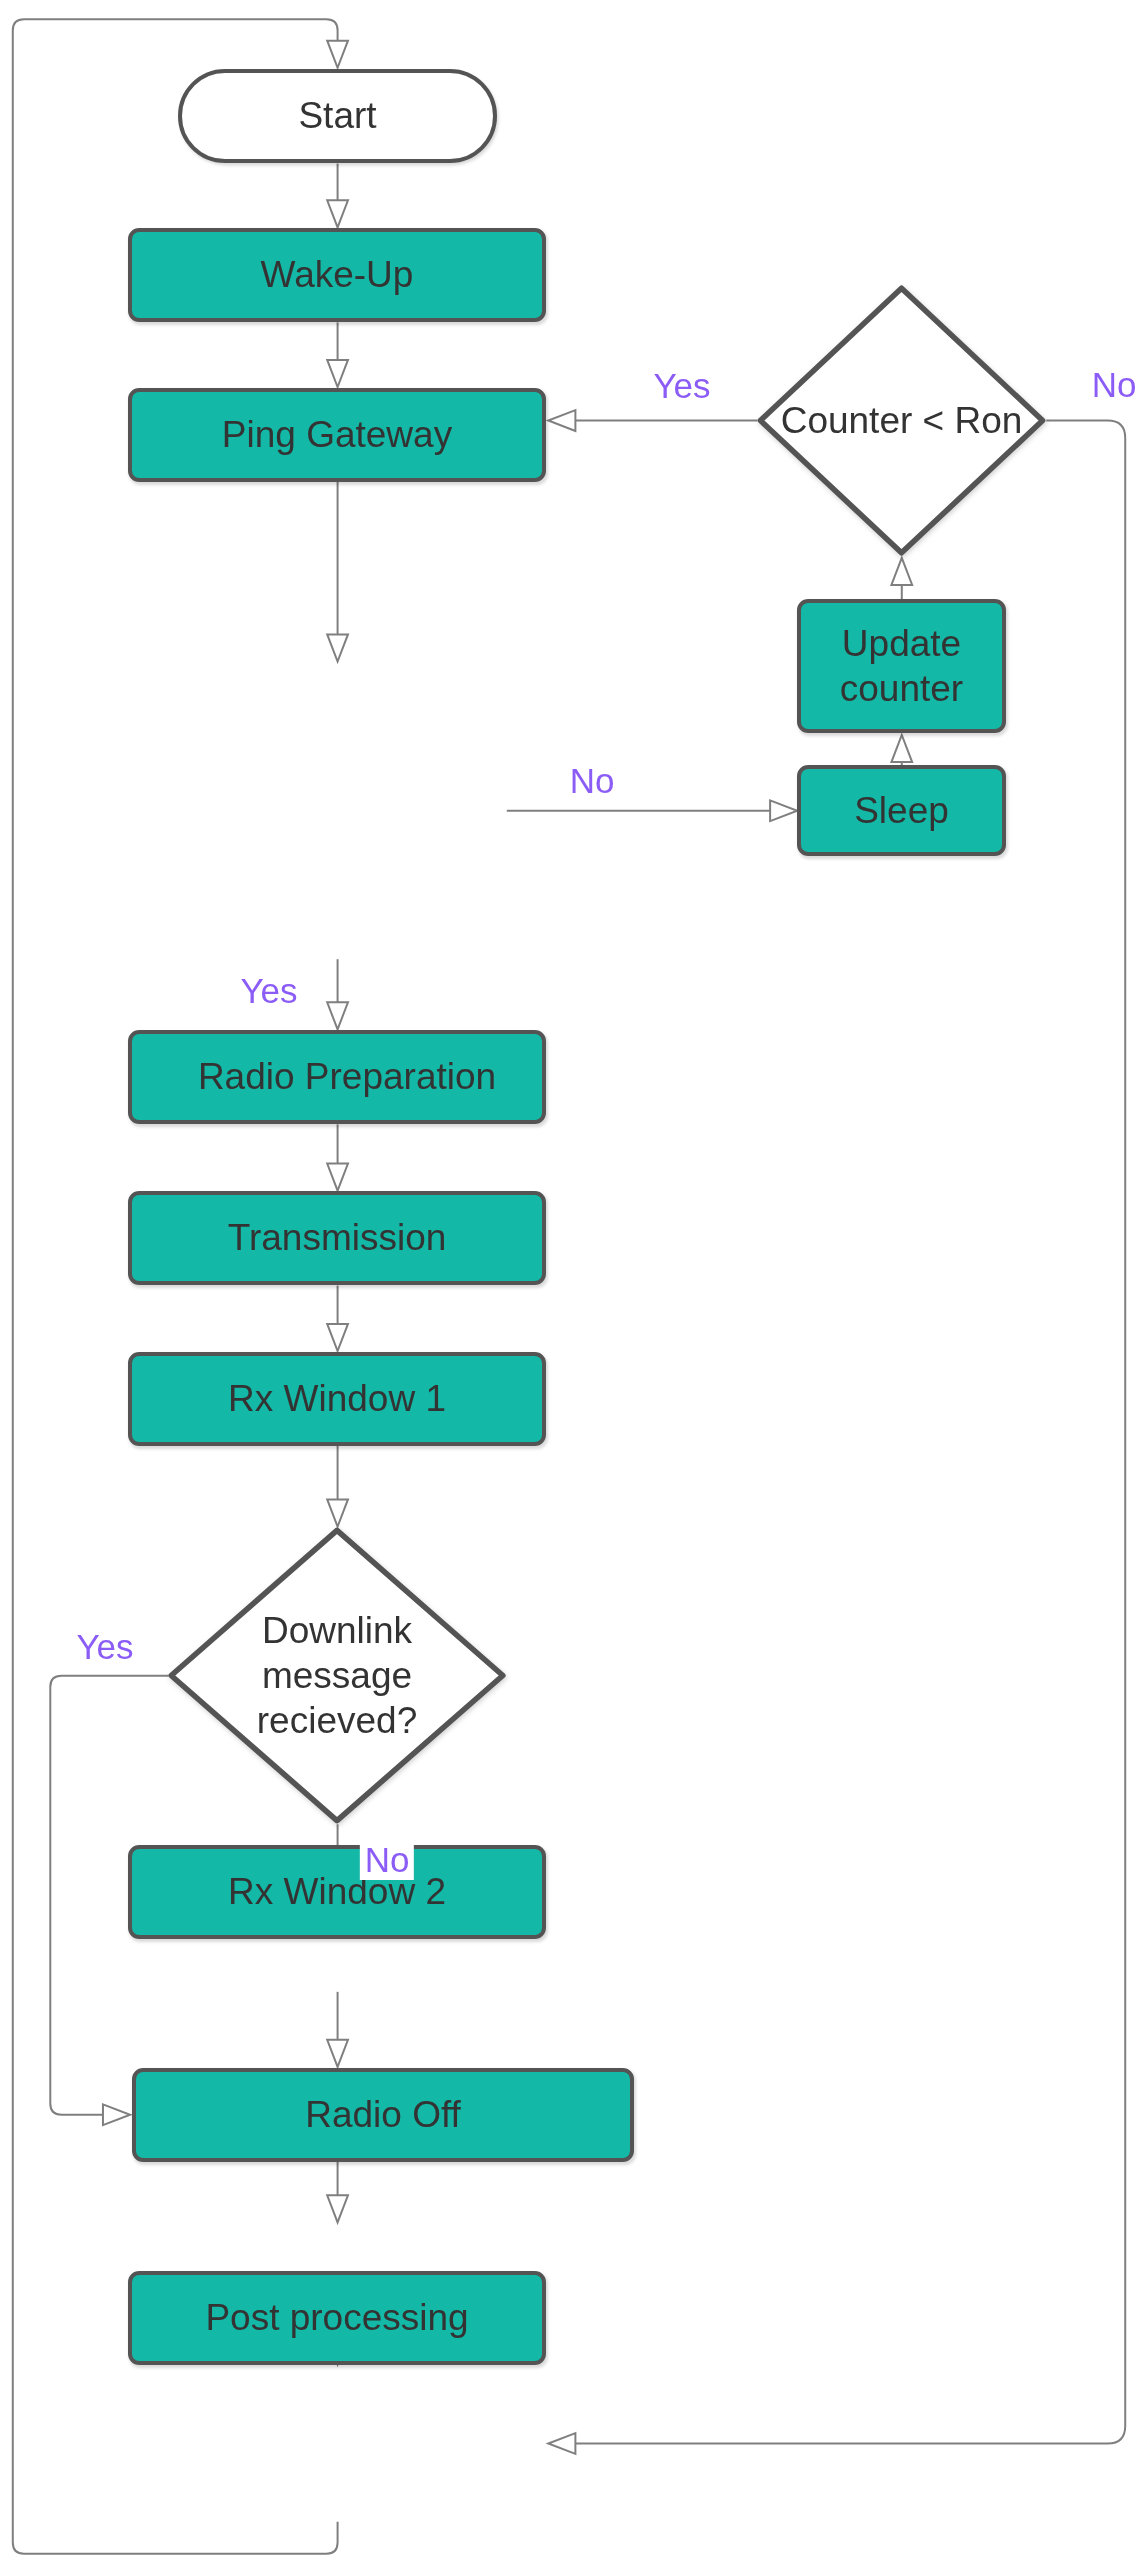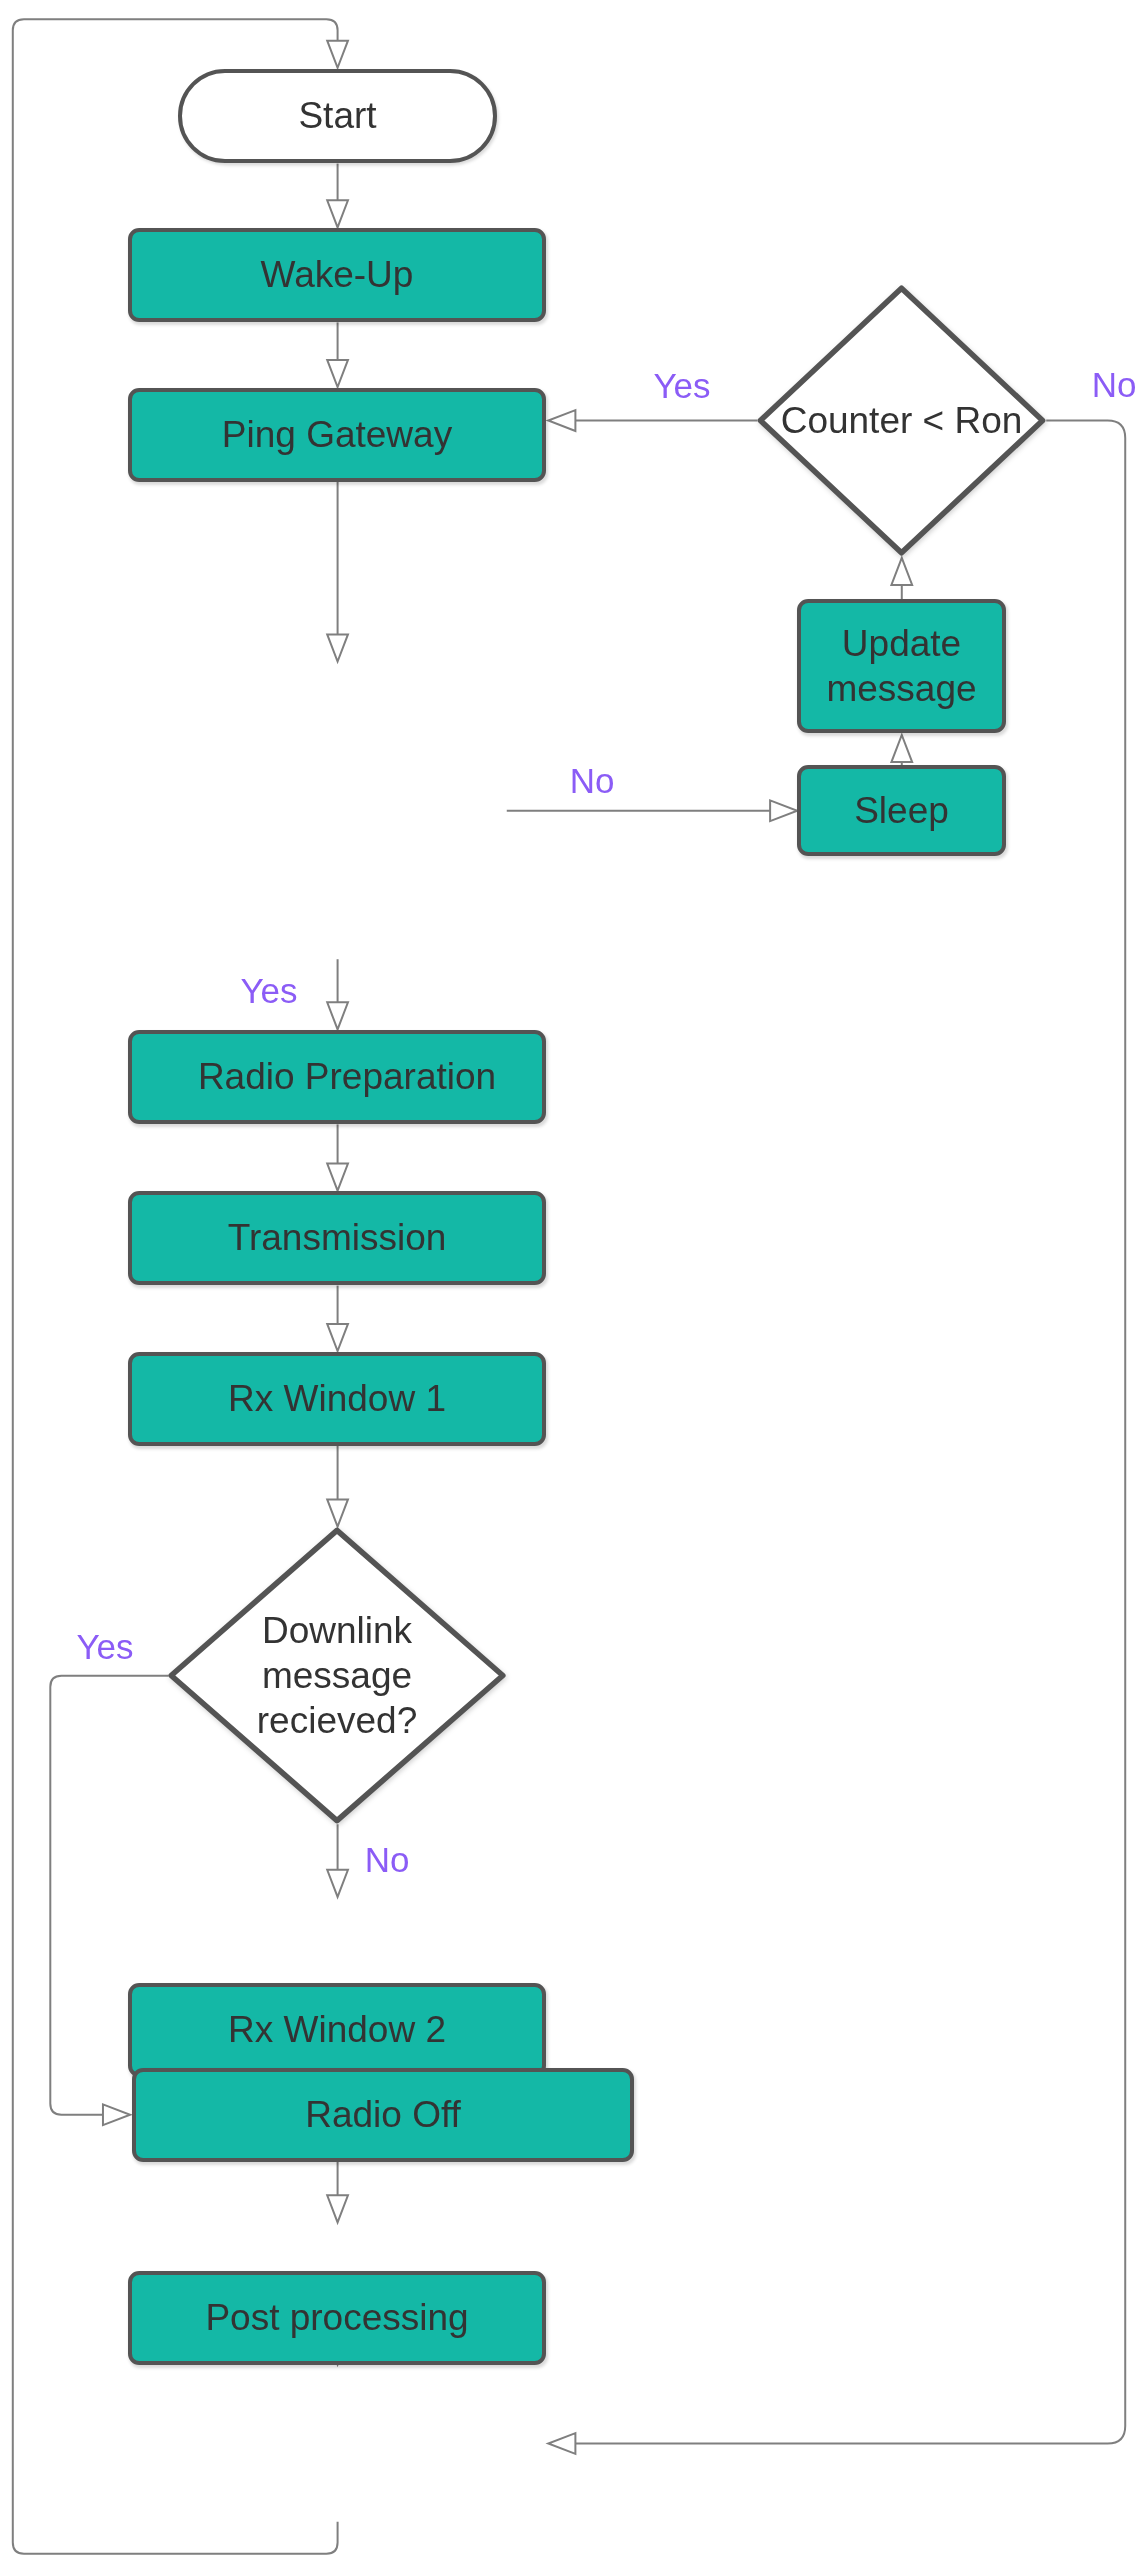--- a/index.html
+++ b/index.html
@@ -160,21 +160,21 @@
   </div>
 
   <div class="node diamond" style="left:757px;top:285px;width:289px;height:271px;" data-name="node-counter-ron">
     <svg viewBox="0 0 362 340" data-name="diamond-shape">
       <polygon points="181,4 358,170 181,336 4,170"></polygon>
     </svg>
     <span class="dlabel" data-name="node-label">Counter &lt; Ron</span>
   </div>
 
   <div class="node rect" style="left:797px;top:599px;width:209px;height:134px;" data-name="node-update-counter">
-    <span class="nlabel" style="max-width:176px;" data-name="node-label">Update message</span>
+    <span class="nlabel" style="max-width:176px;" data-name="node-label">Update counter</span>
   </div>
 
   <div class="node rect" style="left:797px;top:765px;width:209px;height:91px;" data-name="node-sleep">
     <span class="nlabel" data-name="node-label">Sleep</span>
   </div>
 
 
   <div class="node rect" style="left:128px;top:1030px;width:418px;height:94px;padding-left:20px;" data-name="node-radio-preparation">
     <span class="nlabel" data-name="node-label">Radio Preparation</span>
   </div>
@@ -187,21 +187,21 @@
     <span class="nlabel" data-name="node-label">Rx Window 1</span>
   </div>
 
   <div class="node diamond" style="left:168px;top:1527px;width:338px;height:297px;" data-name="node-downlink-received">
     <svg viewBox="0 0 424 372" data-name="diamond-shape">
       <polygon points="212,4 420,186 212,368 4,186"></polygon>
     </svg>
     <span class="dlabel" data-name="node-label">Downlink message recieved?</span>
   </div>
 
-  <div class="node rect" style="left:128px;top:1983px;width:418px;height:94px;" data-name="node-rx-window-2">
+  <div class="node rect" style="left:128px;top:1845px;width:418px;height:94px;" data-name="node-rx-window-2">
     <span class="nlabel" data-name="node-label">Rx Window 2</span>
   </div>
 
   <div class="node rect" style="left:132px;top:2068px;width:502px;height:94px;" data-name="node-radio-off">
     <span class="nlabel" data-name="node-label">Radio Off</span>
   </div>
 
   <div class="node rect" style="left:128px;top:2223px;width:418px;height:94px;margin-top:48px;" data-name="node-post-processing">
     <span class="nlabel" data-name="node-label">Post processing</span>
   </div>

